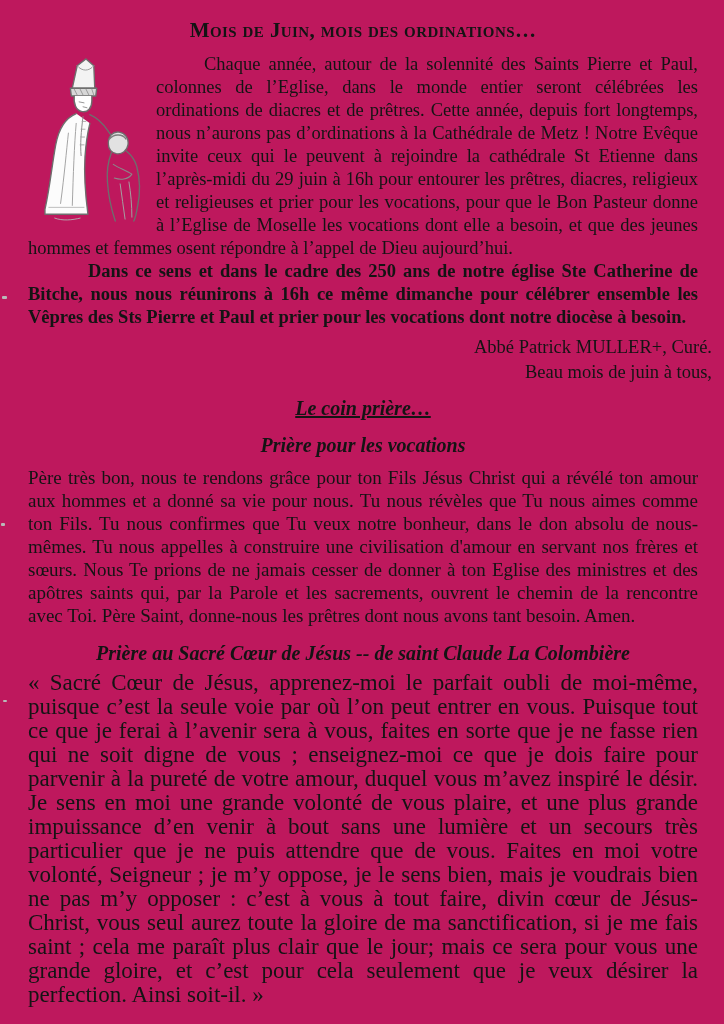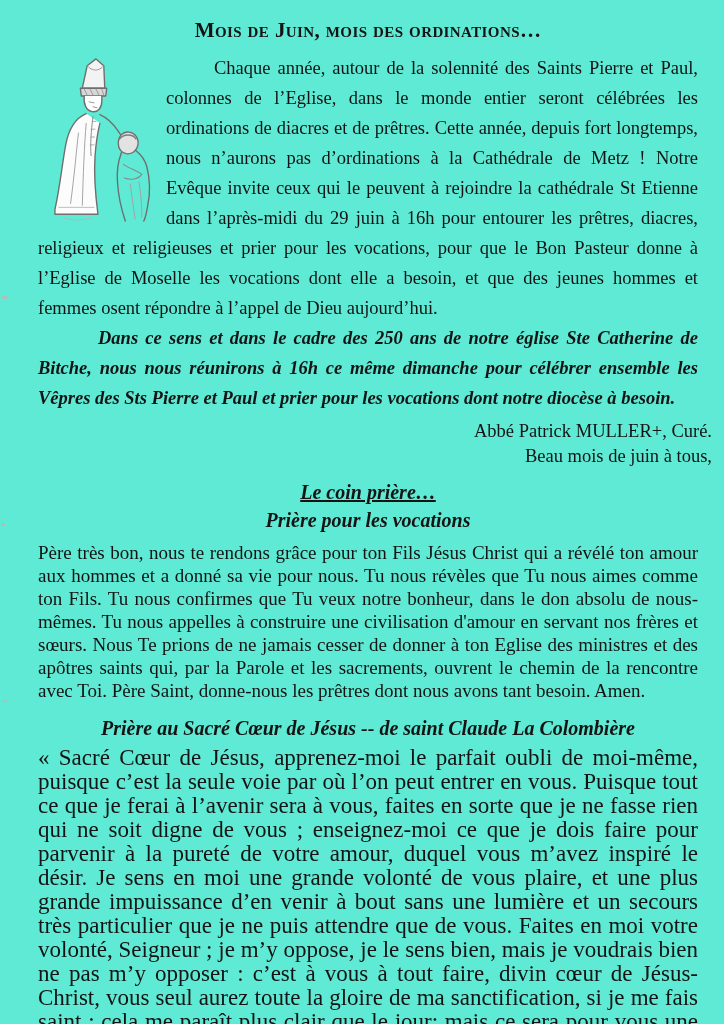--- a/index.html
+++ b/index.html
@@ -12,69 +12,68 @@
     height: 1024px;
     overflow: hidden;
     font-family: "Liberation Serif", "DejaVu Serif", serif;
     color: #141414;
   }
   .page {
     position: relative;
     box-sizing: border-box;
     width: 724px;
     height: 1024px;
-    padding: 18px 26px 0 38px;
-    background: #5eead4;
+    padding: 18px 26px 0 28px;
+    background: #be185d;
   }
   .doc-title {
     text-align: center;
     font-weight: bold;
     font-variant: small-caps;
     font-size: 21px;
     letter-spacing: 0.4px;
     margin: 0 0 10px 0;
   }
   .intro-block { position: relative; }
   .ordination-img {
     float: left;
     width: 122px;
     height: 168px;
     margin: 2px 10px 2px -4px;
   }
   .para {
     margin: 0;
     font-size: 18.5px;
-    line-height: 30px;
+    line-height: 23px;
     text-align: justify;
     text-justify: inter-word;
   }
   .indent-1 { text-indent: 48px; }
   .para-bold {
     font-weight: bold;
     text-indent: 60px;
-    font-style: italic;
   }
   .signoff {
     margin: 6px -14px 0 0;
     text-align: right;
     font-size: 18.5px;
     line-height: 25px;
   }
   .center-head {
     text-align: center;
     font-weight: bold;
     font-style: italic;
     font-size: 20px;
     margin: 0;
   }
   .coin-heading {
     margin-top: 12px;
     text-decoration: underline;
   }
-  .voc-title { margin-top: 5px; }
+  .voc-title { margin-top: 14px; }
   .prayer-1 {
     margin-top: 9px;
     font-size: 19px;
     line-height: 23px;
   }
   .sc-title { margin-top: 15px; }
   .prayer-2 {
     margin-top: 6px;
     font-size: 23px;
     line-height: 24px;

